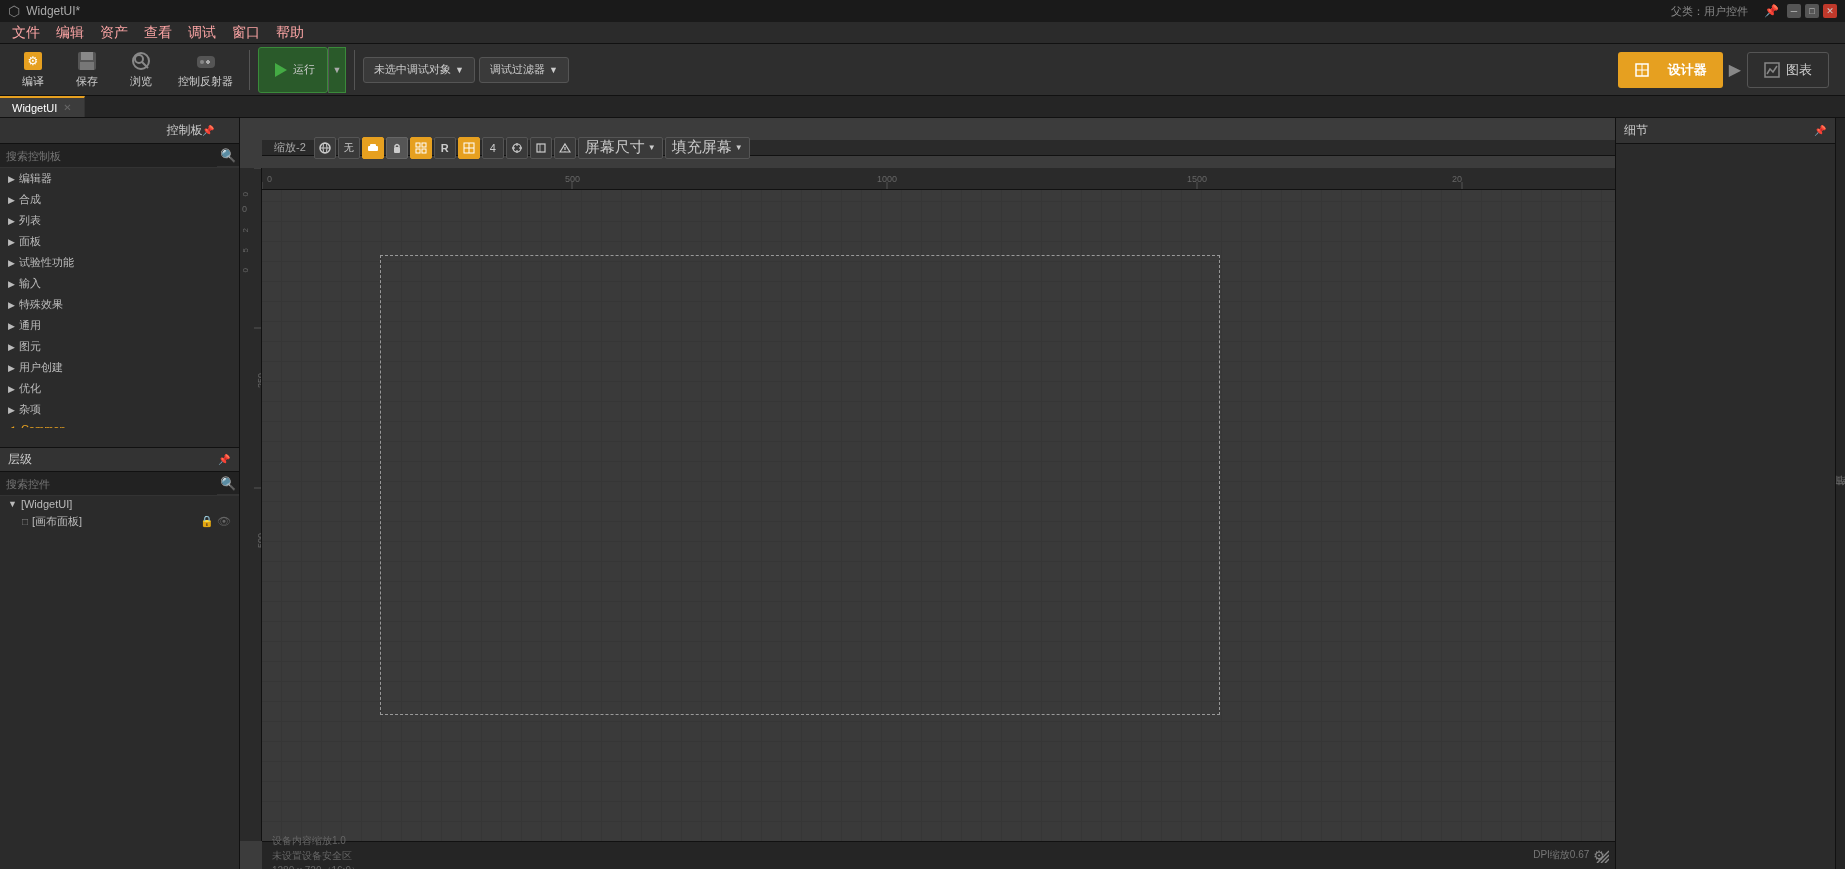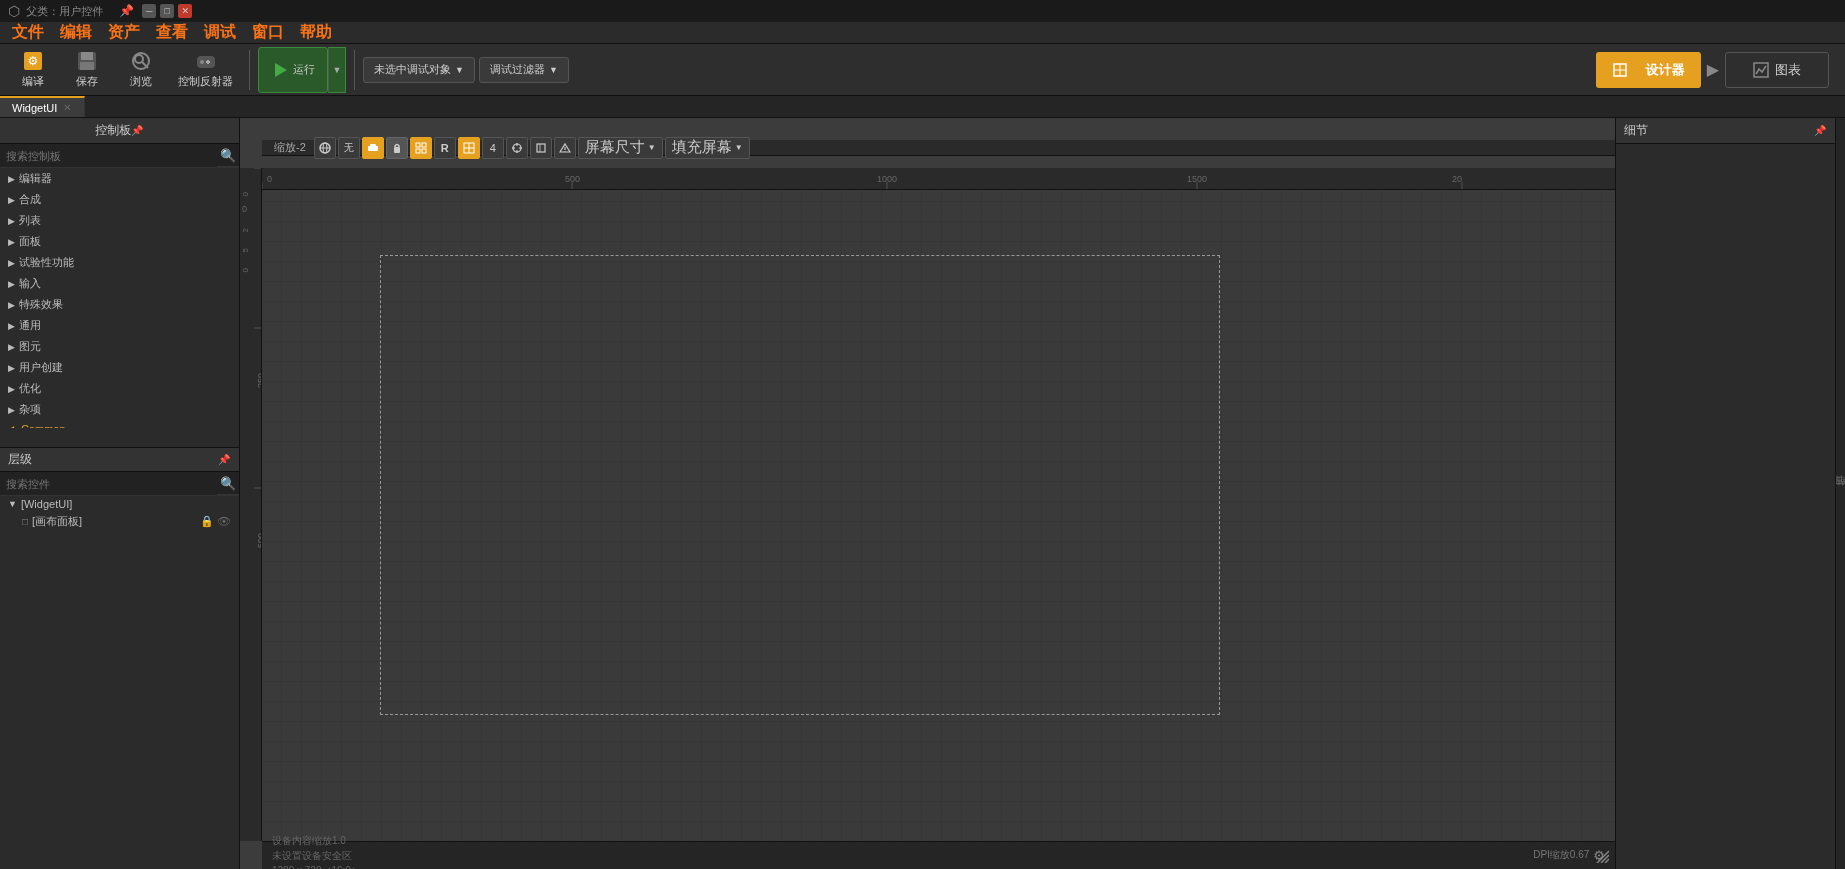--- a/index.html
+++ b/index.html
@@ -46,27 +46,26 @@
       width: 100%;
       height: 22px;
       background: #2b2b2b;
       display: flex;
       align-items: center;
       padding: 0 4px;
       border-bottom: 1px solid #111;
     }
     .menu-item {
       padding: 2px 8px;
-      font-size: 16px;
-      color: #f97316;
+      font-size: 14px;
+      color: #fca5a5;
       cursor: pointer;
       height: 100%;
       display: flex;
       align-items: center;
-      font-weight: bold;
     }
 
     
     #toolbar {
       width: 100%;
       height: 52px;
       background: #2e2e2e;
       display: flex;
       align-items: center;
       padding: 0 8px;
@@ -142,21 +141,21 @@
       font-size: 13px;
       font-weight: bold;
       height: 36px;
       display: flex;
       align-items: center;
       gap: 18px;
     }
     .graph-btn {
       background: #2e2e2e;
       border: 1px solid #555;
-      padding: 6px 27px;
+      padding: 6px 16px;
       cursor: pointer;
       border-radius: 3px;
       color: #ccc;
       font-size: 13px;
       height: 36px;
       display: flex;
       align-items: center;
       gap: 6px;
     }
 
@@ -179,21 +178,21 @@
     }
 
     
     #palette-header {
       background: #333;
       padding: 4px 24px;
       font-size: 12px;
       color: #ccc;
       display: flex;
       align-items: center;
-      justify-content: center;
+      justify-content: flex-end;
       border-bottom: 1px solid #111;
     }
 
     .palette-category {
       padding: 3px 8px;
       font-size: 11px;
       color: #bbb;
       cursor: pointer;
       display: flex;
       align-items: center;
@@ -416,20 +415,21 @@
       gap: 3px;
       font-size: 11px;
       color: #666;
     }
   </style>
 </head>
 <body>
 
 <div id="title-bar">
   <span style="font-size:14px;margin-right:6px;color:#888;">⬡</span>
+  <span style="font-size:12px;color:#aaa;flex:1;">WidgetUI*</span>
   <span style="font-size:11px;color:#888;margin-right:16px;">父类：用户控件</span>
   <span style="font-size:12px;color:#888;margin-right:8px;cursor:pointer;">📌</span>
   <div class="window-controls">
     <div class="window-btn">─</div>
     <div class="window-btn">□</div>
     <div class="window-btn close">✕</div>
   </div>
 </div>
 
 <div id="menu-bar">

